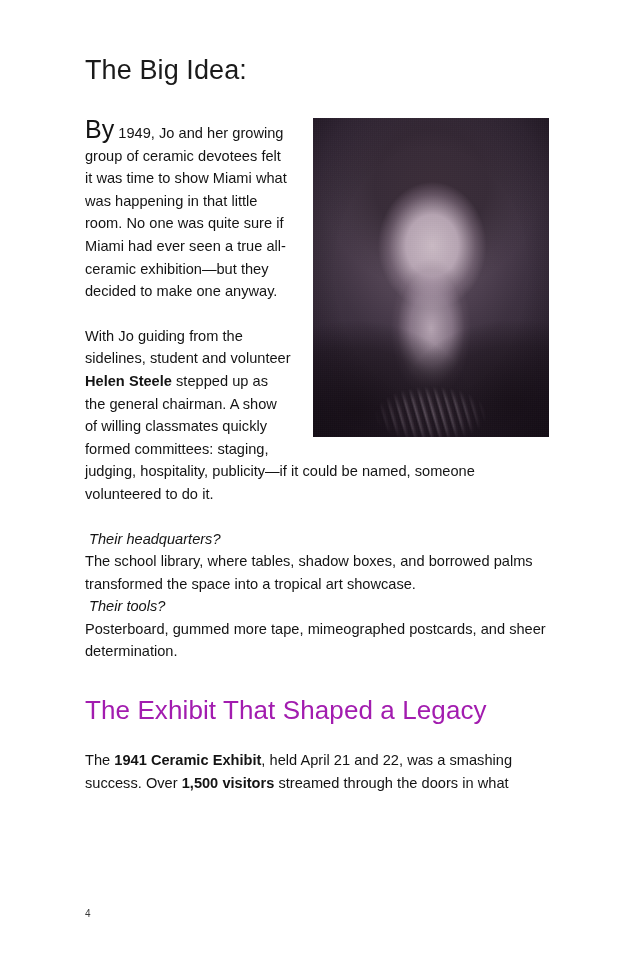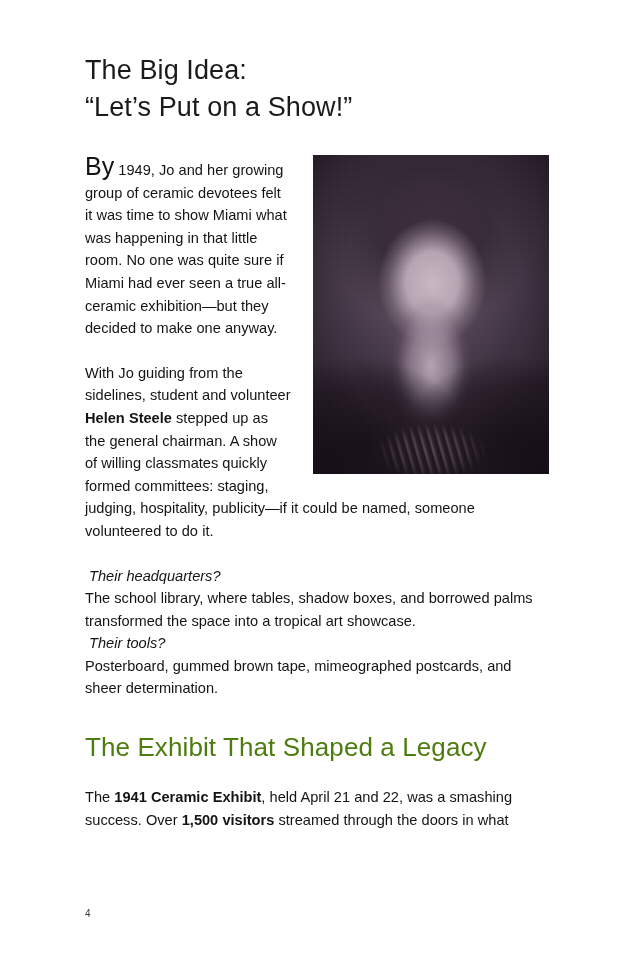--- a/index.html
+++ b/index.html
@@ -45,21 +45,21 @@
     white-space: nowrap;
   }
   .h1-line2 { margin-top: 1px; }
 
   .h2 {
     font-family: "Liberation Sans", sans-serif;
     font-weight: 300;
     font-size: 26px;
     line-height: 34px;
     letter-spacing: 0.1px;
-    color: #4d7c0f;
+    color: #a21caf;
     margin: 0;
     white-space: nowrap;
   }
 
   
   .body-text {
     font-size: 14.6px;
     line-height: 22.6px;
     color: #141414;
     margin: 0;
@@ -180,21 +180,20 @@
   }
 </style>
 </head>
 <body>
 
 <div class="page">
   <div class="content">
 
     <div>
       <div class="h1">The Big Idea:</div>
-      <div class="h1 h1-line2">“Let’s Put on a Show!”</div>
     </div>
 
     <div class="spacer-lg"></div>
 
     <figure class="portrait">
       <div class="layer p-base"></div>
       <div class="layer p-hair"></div>
       <div class="layer p-face"></div>
       <div class="layer p-neck"></div>
       <div class="layer p-dress"></div>
@@ -209,21 +208,21 @@
 
     <p class="body-text"><span>With Jo guiding from the sidelines, student and volunteer </span><span class="bold">Helen Steele</span><span> stepped up as the general chairman. A show of willing classmates quickly formed committees: staging, judging, hospitality, publicity—if it could be named, someone volunteered to do it.</span></p>
 
     <div class="clearer"></div>
     <div class="spacer-md"></div>
 
     <div class="body-text">
       <span class="ital">Their headquarters?</span>
       <span>The school library, where tables, shadow boxes, and borrowed palms transformed the space into a tropical art showcase.</span>
       <span class="ital">Their tools?</span>
-      <span>Posterboard, gummed brown tape, mimeographed postcards, and sheer determination.</span>
+      <span>Posterboard, gummed more tape, mimeographed postcards, and sheer determination.</span>
     </div>
 
     <div class="spacer-lg"></div>
 
     <div class="h2">The Exhibit That Shaped a Legacy</div>
 
     <div class="spacer-md"></div>
 
     <p class="body-text"><span>The </span><span class="bold">1941 Ceramic Exhibit</span><span>, held April 21 and 22, was a smashing success. Over </span><span class="bold">1,500 visitors</span><span> streamed through the doors in what</span></p>
 

